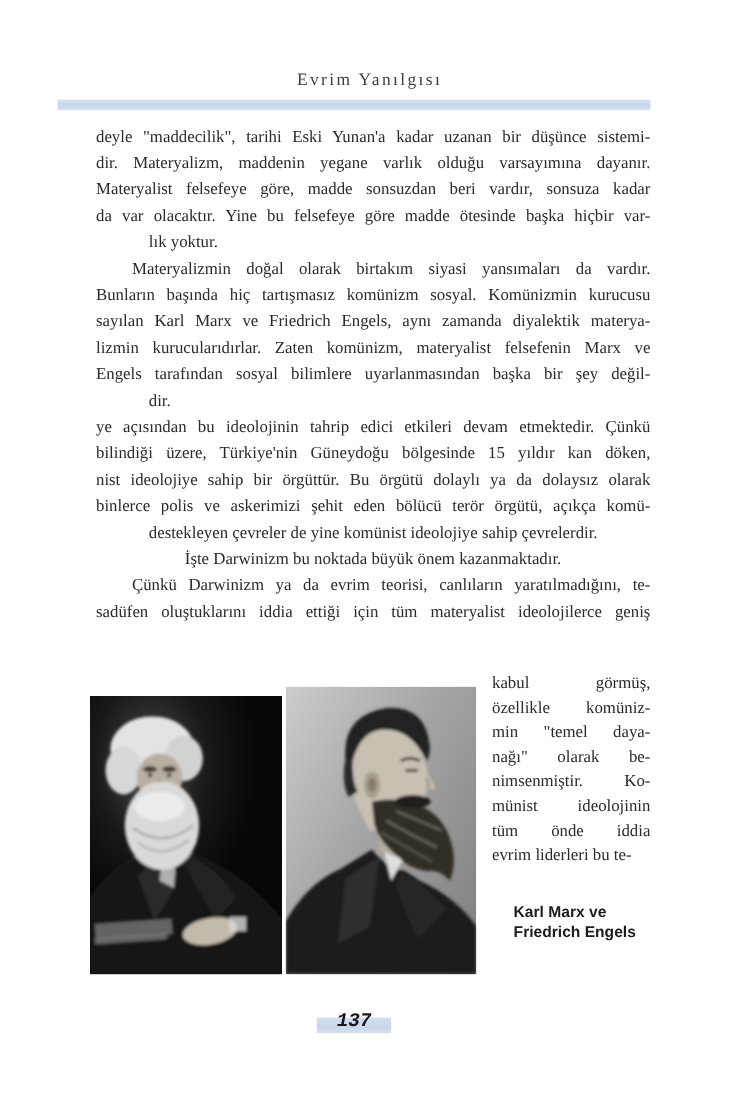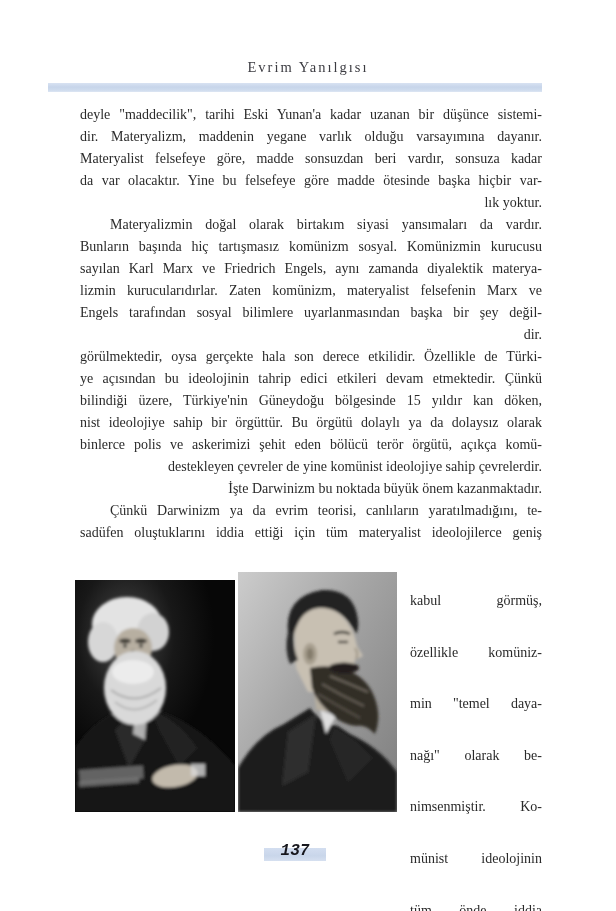--- a/index.html
+++ b/index.html
@@ -17,34 +17,34 @@
     position:absolute;left:48px;top:83px;width:494px;height:9px;
     background:linear-gradient(180deg,#d8e2f2 0%,#c7d5ea 45%,#cfdcee 80%,#dde6f3 100%);
   }
   
   .textblock{
     position:absolute;left:80px;top:104px;width:462px;
     font-size:14px;
   }
   .line{height:22px;line-height:22px;overflow:hidden;white-space:nowrap;}
   .jline{white-space:normal;text-align:justify;text-align-last:justify;}
-  .lline{text-align:right;}
+  .lline{text-align:left;margin-left:44px;}
   .indent{text-indent:30px;}
   
   .photo{position:absolute;overflow:hidden;}
   .photo-marx{left:75px;top:580px;width:160px;height:232px;}
   .photo-engels{left:238px;top:572px;width:159px;height:240px;}
   .photo svg{display:block;width:100%;height:100%;}
   
   .sidecol{
     position:absolute;left:410px;top:560px;width:132px;
     font-size:14px;
   }
   .sline{height:20.6px;line-height:20.6px;overflow:hidden;white-space:normal;
-         text-align:justify;text-align-last:justify;margin-top:31px;}
+         text-align:justify;text-align-last:justify;}
   .sline.last{text-align-last:left;}
   
   .caption{
     position:absolute;left:428px;top:751px;width:120px;
     font-family:"Liberation Sans", sans-serif;font-weight:bold;
     font-size:13px;line-height:17px;color:#1c1c1c;
   }
   
   .page-bar{
     position:absolute;left:264px;top:848px;width:62px;height:13px;
@@ -74,21 +74,20 @@
     </div>
     <div>
       <div class="line jline indent">Materyalizmin doğal olarak birtakım siyasi yansımaları da vardır.</div>
       <div class="line jline">Bunların başında hiç tartışmasız komünizm sosyal. Komünizmin kurucusu</div>
       <div class="line jline">sayılan Karl Marx ve Friedrich Engels, aynı zamanda diyalektik materya-</div>
       <div class="line jline">lizmin kurucularıdırlar. Zaten komünizm, materyalist felsefenin Marx ve</div>
       <div class="line jline">Engels tarafından sosyal bilimlere uyarlanmasından başka bir şey değil-</div>
       <div class="line lline">dir.</div>
     </div>
     <div>
-      <div class="line jline">görülmektedir, oysa gerçekte hala son derece etkilidir. Özellikle de Türki-</div>
       <div class="line jline">ye açısından bu ideolojinin tahrip edici etkileri devam etmektedir. Çünkü</div>
       <div class="line jline">bilindiği üzere, Türkiye'nin Güneydoğu bölgesinde 15 yıldır kan döken,</div>
       <div class="line jline">nist ideolojiye sahip bir örgüttür. Bu örgütü dolaylı ya da dolaysız olarak</div>
       <div class="line jline">binlerce polis ve askerimizi şehit eden bölücü terör örgütü, açıkça komü-</div>
       <div class="line lline">destekleyen çevreler de yine komünist ideolojiye sahip çevrelerdir.</div>
     </div>
     <div>
       <div class="line lline indent">İşte Darwinizm bu noktada büyük önem kazanmaktadır.</div>
     </div>
     <div>
@@ -192,17 +191,21 @@
     <div class="sline">kabul görmüş,</div>
     <div class="sline">özellikle komüniz-</div>
     <div class="sline">min "temel daya-</div>
     <div class="sline">nağı" olarak be-</div>
     <div class="sline">nimsenmiştir. Ko-</div>
     <div class="sline">münist ideolojinin</div>
     <div class="sline">tüm önde iddia</div>
     <div class="sline last">evrim liderleri bu te-</div>
   </div>
 
+  <div class="caption">
+    <div>Karl Marx ve</div>
+    <div>Friedrich Engels</div>
+  </div>
 
   <div class="page-bar"></div>
   <div class="page-num">137</div>
 
 </div>
 
 </body></html>

